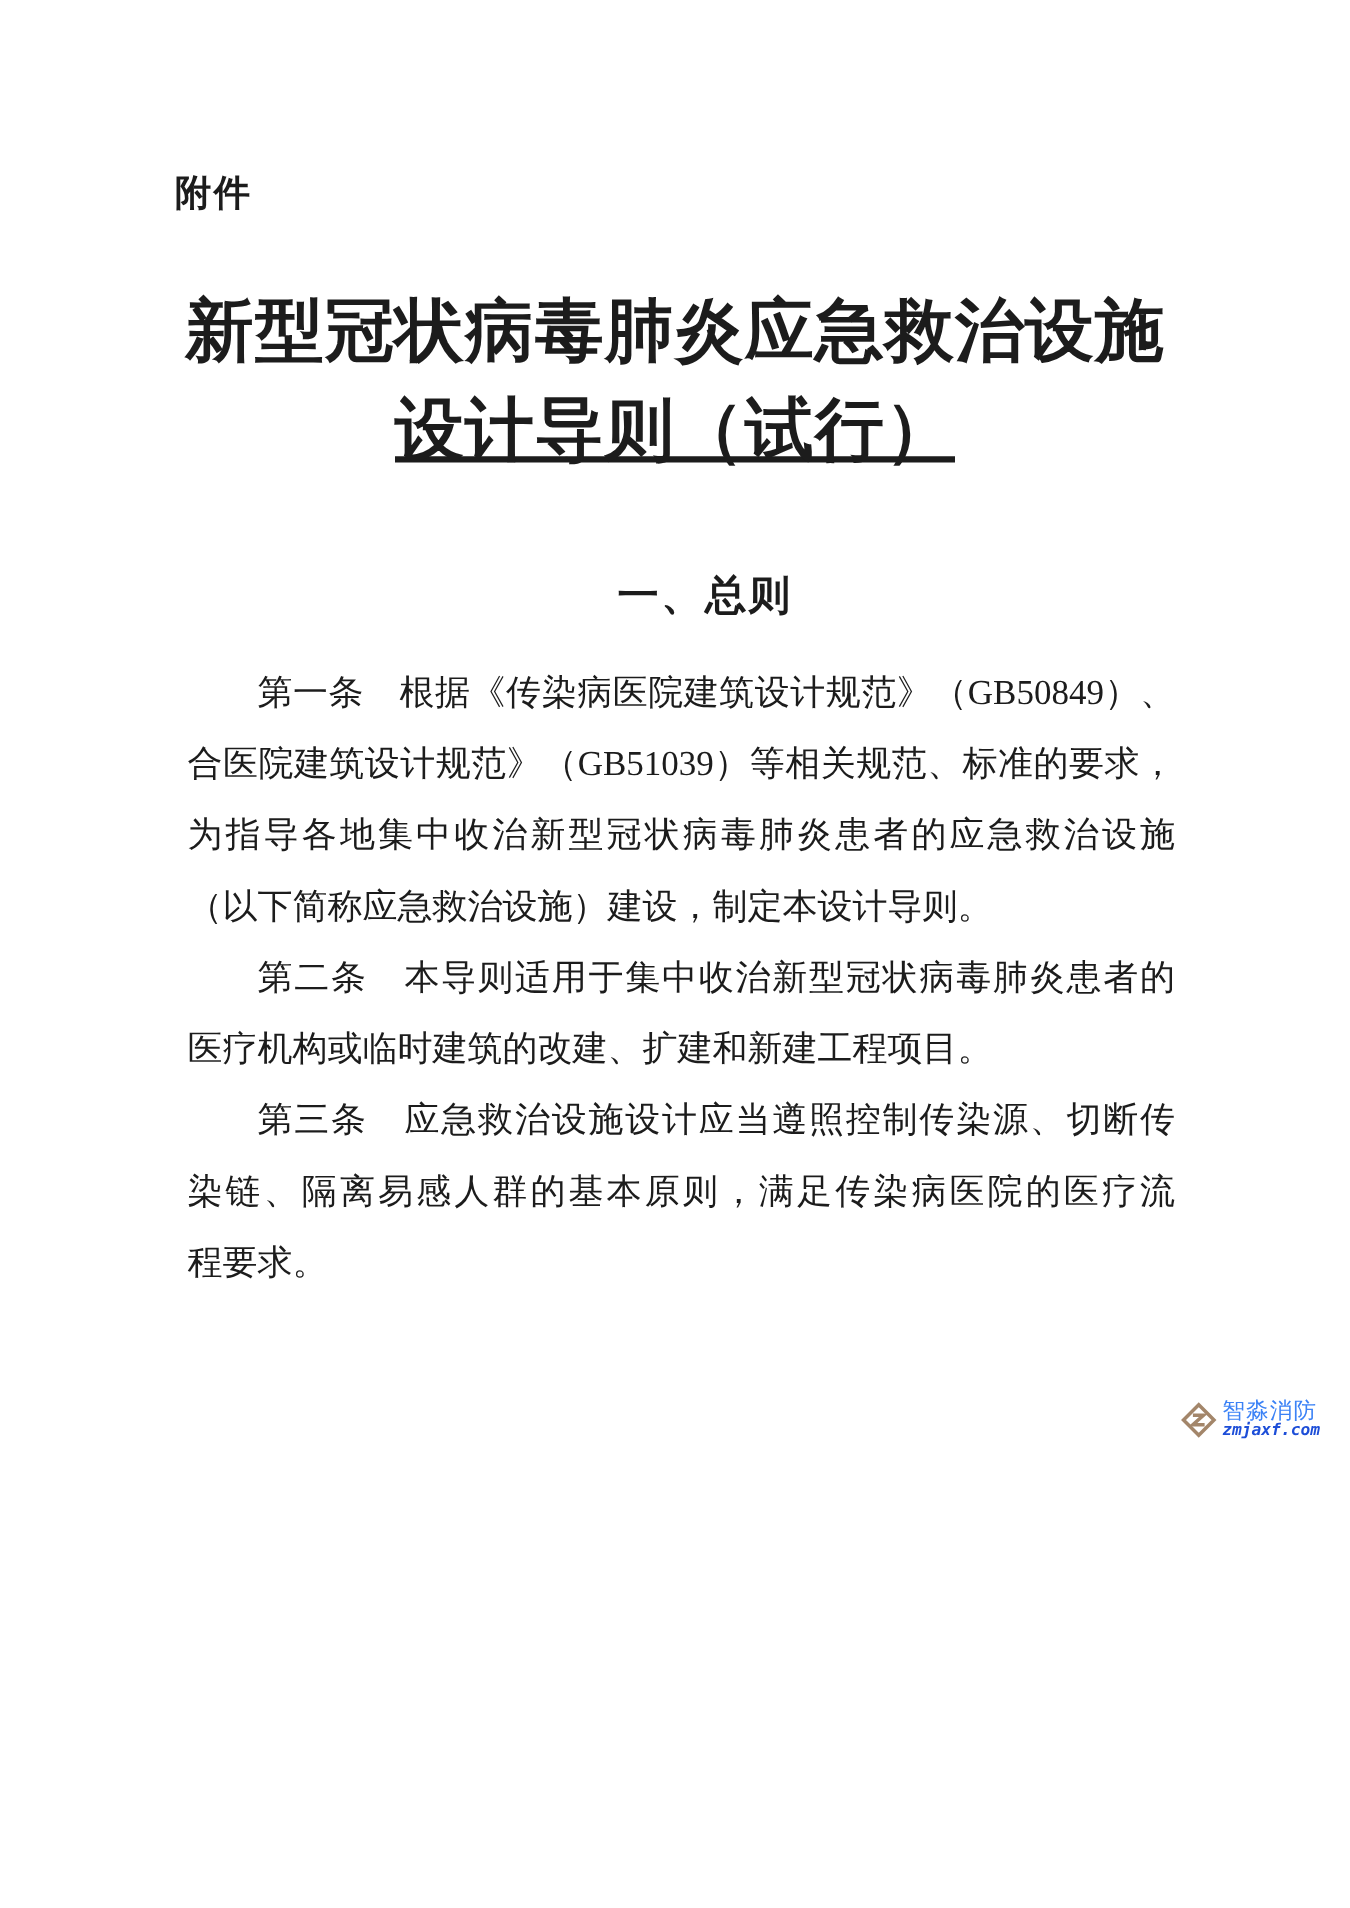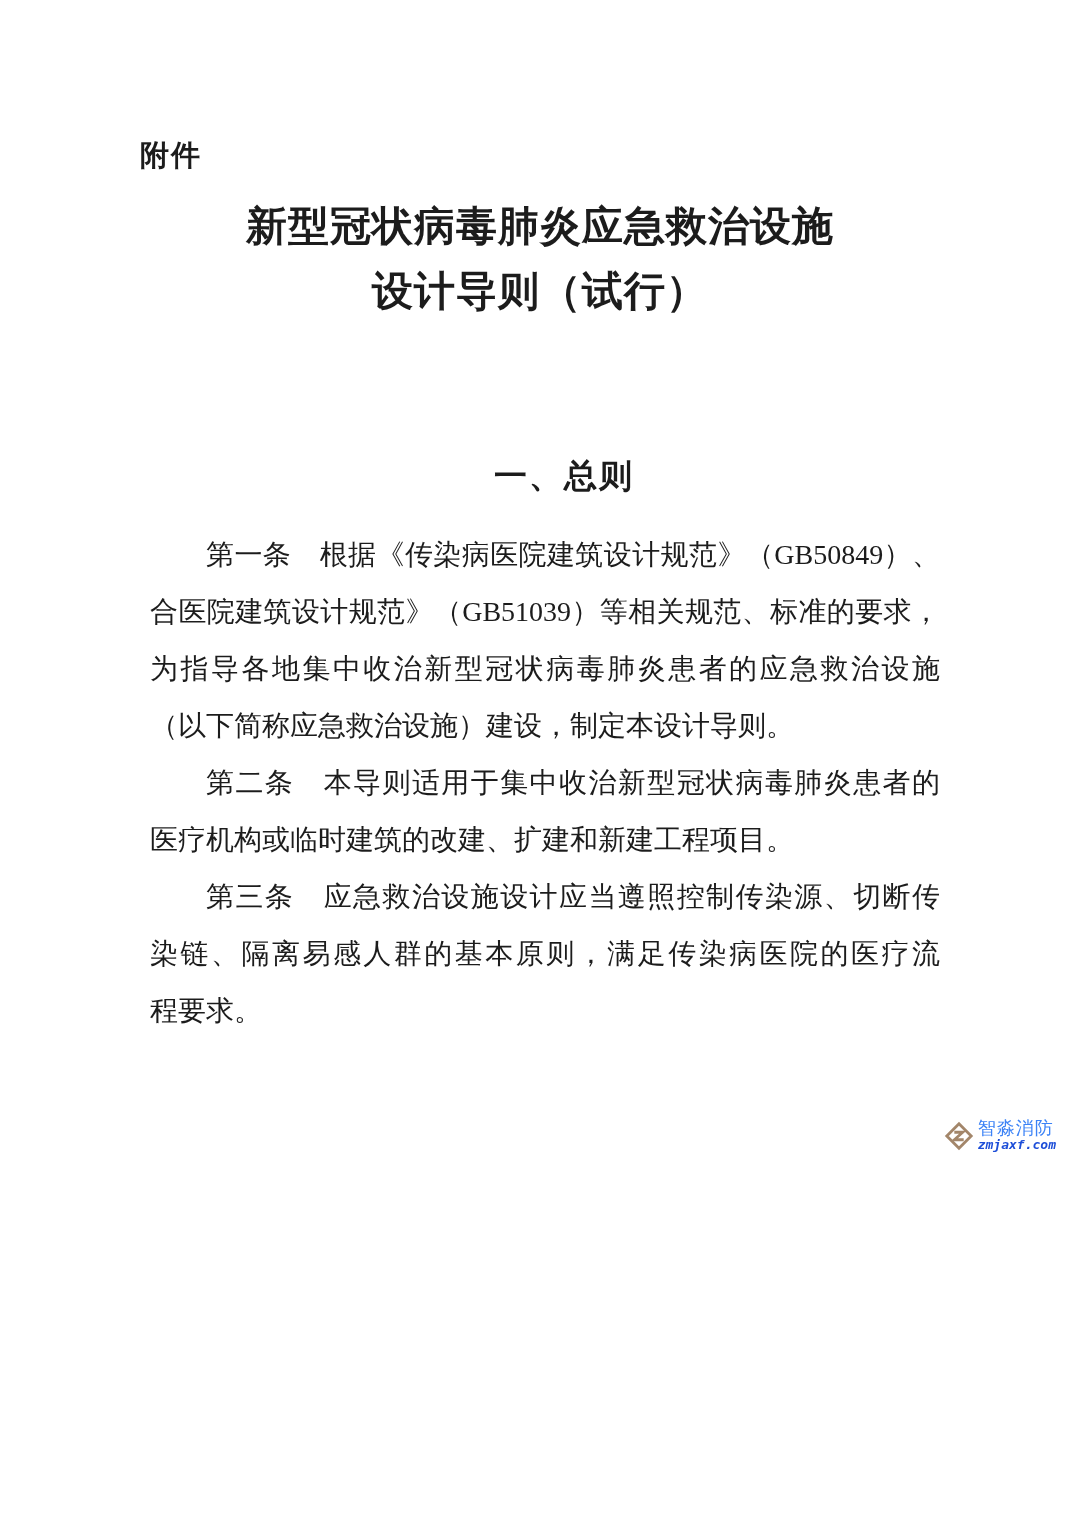--- a/index.html
+++ b/index.html
@@ -22,26 +22,27 @@
     font-weight: 600;
     letter-spacing: 2px;
   }
   .doc-title-line1, .doc-title-line2 {
     position: absolute;
     left: 0;
     width: 100%;
     text-align: center;
     font-family: "Liberation Sans", "DejaVu Sans", sans-serif;
     font-weight: bold;
-    font-size: 41px;
+    font-size: 55px;
     line-height: 46px;
     letter-spacing: 1px;
+    margin-top: 38px;
   }
   .doc-title-line1 { top: 203px; }
-  .doc-title-line2 { top: 268px; }
+  .doc-title-line2 { top: 282px; text-decoration: underline; }
   .section-heading {
     position: absolute;
     left: 0;
     top: 458px;
     width: 100%;
     text-align: center;
     font-family: "Liberation Sans", "DejaVu Sans", sans-serif;
     font-weight: bold;
     font-size: 33px;
     line-height: 36px;

